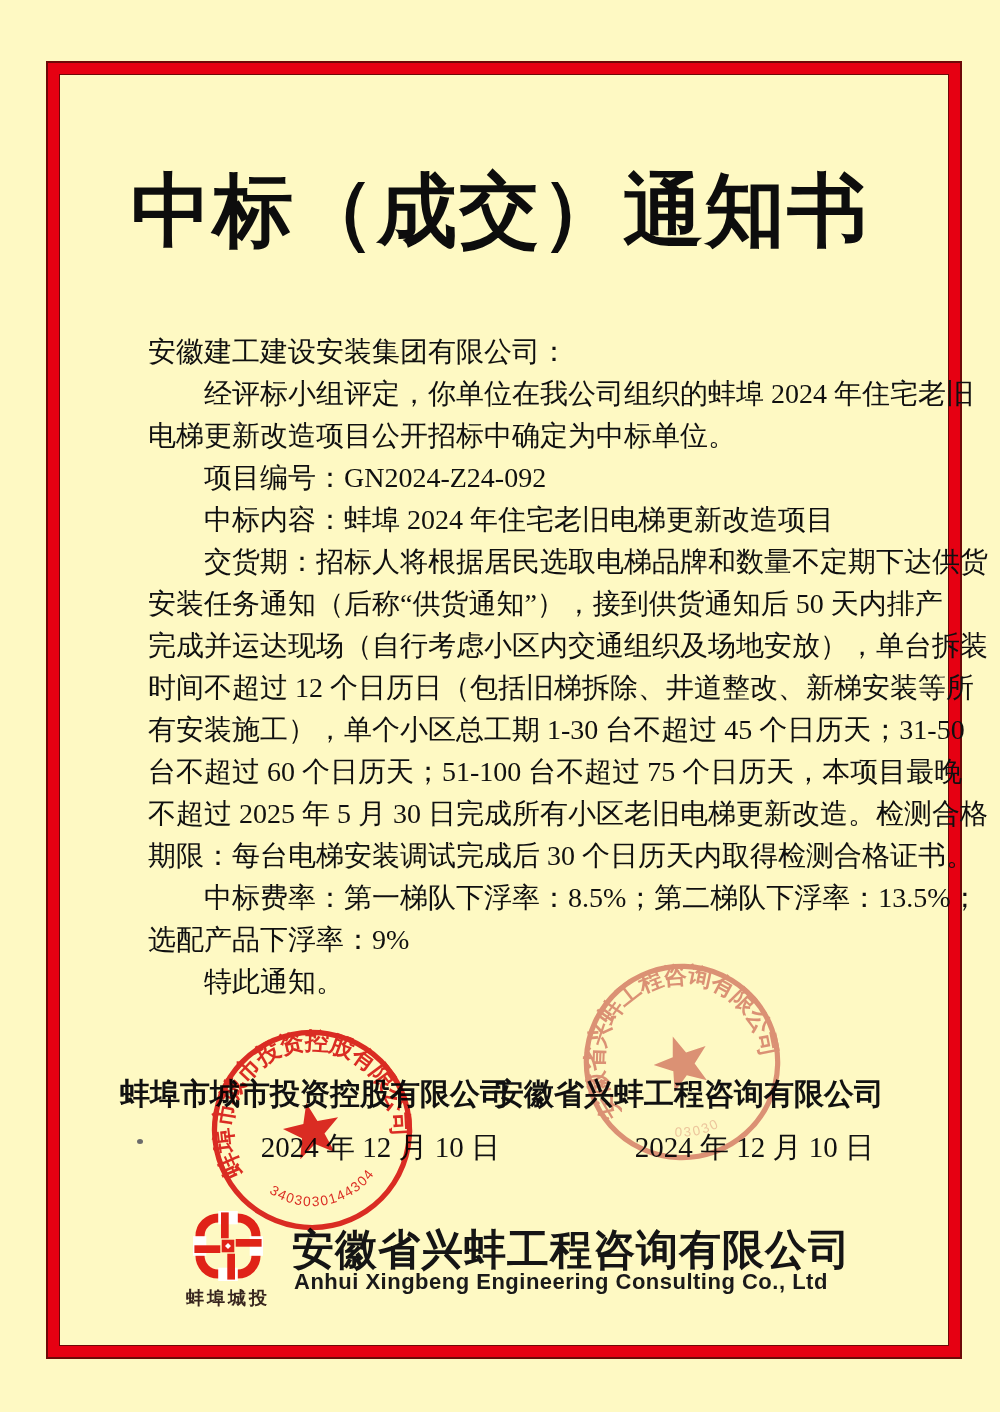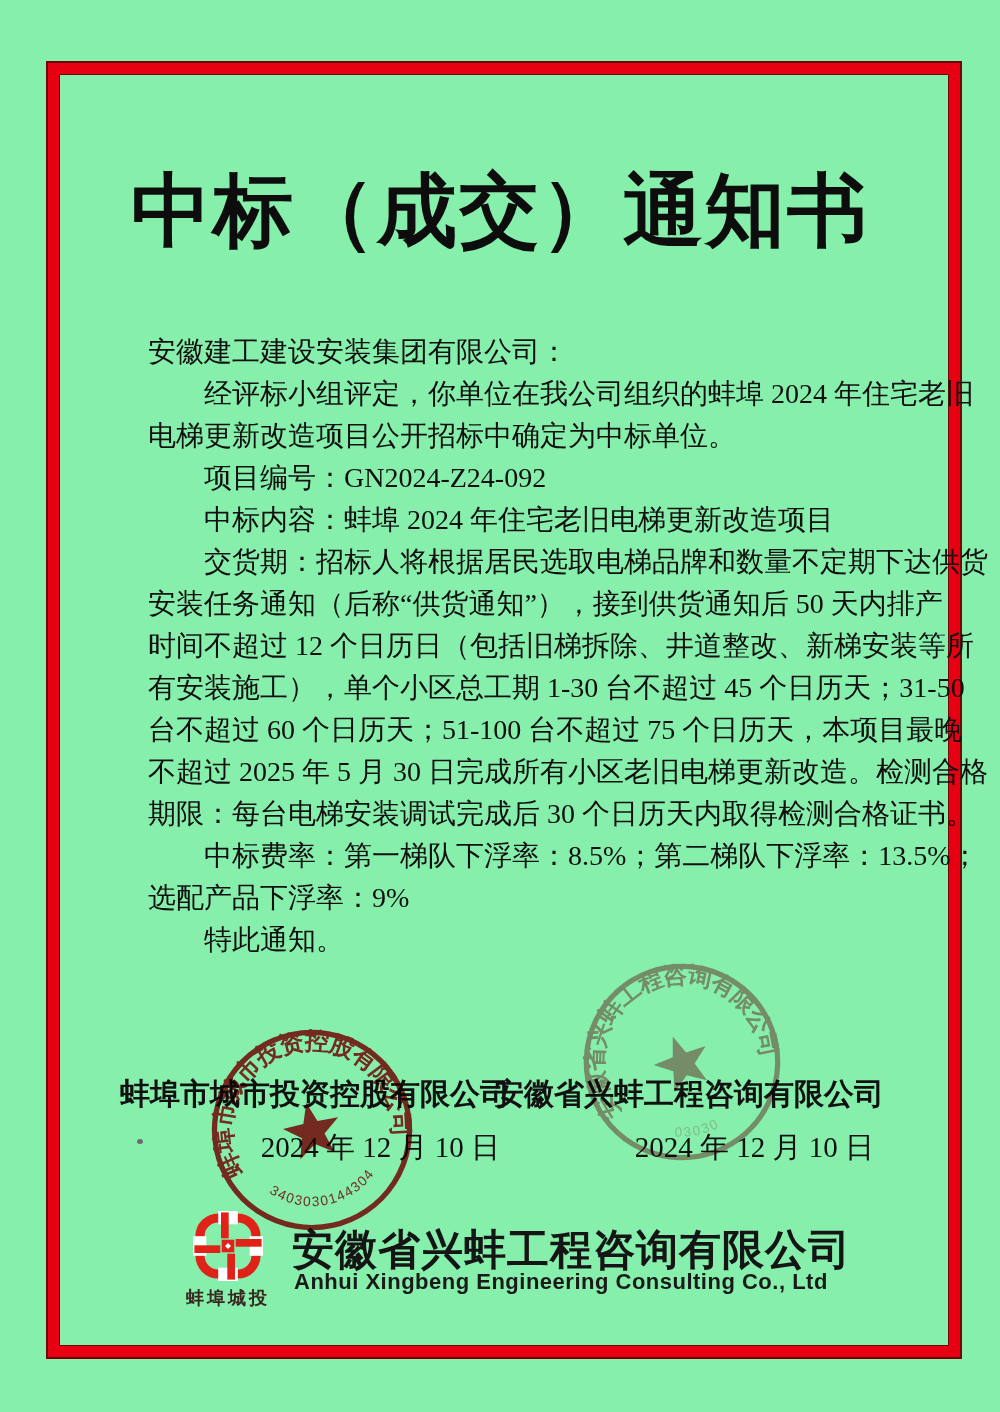--- a/index.html
+++ b/index.html
@@ -1,17 +1,17 @@
 <!DOCTYPE html>
 <html><head>
 <meta charset="utf-8">
 <style>
   html,body { margin:0; padding:0; background:#ffffff; }
   .page {
-    position:relative; width:1000px; height:1412px; background:#86efac;
+    position:relative; width:1000px; height:1412px; background:#fef9c3;
     font-family:"Liberation Serif", serif; color:#111; overflow:hidden;
   }
   .frame {
     position:absolute; left:48px; top:63px; width:890px; height:1272px;
     border:11px solid #e60012;
     box-shadow:0 0 0 2px #6e0808, inset 0 0 0 1px #6e0808;
   }
   .title {
     position:absolute; left:0; right:0; top:158px; text-align:center;
     font-family:"Liberation Sans", sans-serif; font-weight:900;
@@ -56,20 +56,21 @@
   <div class="title">中标（成交）通知书</div>
 
   <div class="body-block">
     <div class="line">安徽建工建设安装集团有限公司：</div>
     <div class="line ind">经评标小组评定，你单位在我公司组织的蚌埠 2024 年住宅老旧</div>
     <div class="line">电梯更新改造项目公开招标中确定为中标单位。</div>
     <div class="line ind">项目编号：GN2024-Z24-092</div>
     <div class="line ind">中标内容：蚌埠 2024 年住宅老旧电梯更新改造项目</div>
     <div class="line ind">交货期：招标人将根据居民选取电梯品牌和数量不定期下达供货</div>
     <div class="line">安装任务通知（后称“供货通知”），接到供货通知后 50 天内排产</div>
+    <div class="line">完成并运达现场（自行考虑小区内交通组织及场地安放），单台拆装</div>
     <div class="line">时间不超过 12 个日历日（包括旧梯拆除、井道整改、新梯安装等所</div>
     <div class="line">有安装施工），单个小区总工期 1-30 台不超过 45 个日历天；31-50</div>
     <div class="line">台不超过 60 个日历天；51-100 台不超过 75 个日历天，本项目最晚</div>
     <div class="line">不超过 2025 年 5 月 30 日完成所有小区老旧电梯更新改造。检测合格</div>
     <div class="line">期限：每台电梯安装调试完成后 30 个日历天内取得检测合格证书。</div>
     <div class="line ind">中标费率：第一梯队下浮率：8.5%；第二梯队下浮率：13.5%；</div>
     <div class="line">选配产品下浮率：9%</div>
     <div class="line ind">特此通知。</div>
   </div>
 

